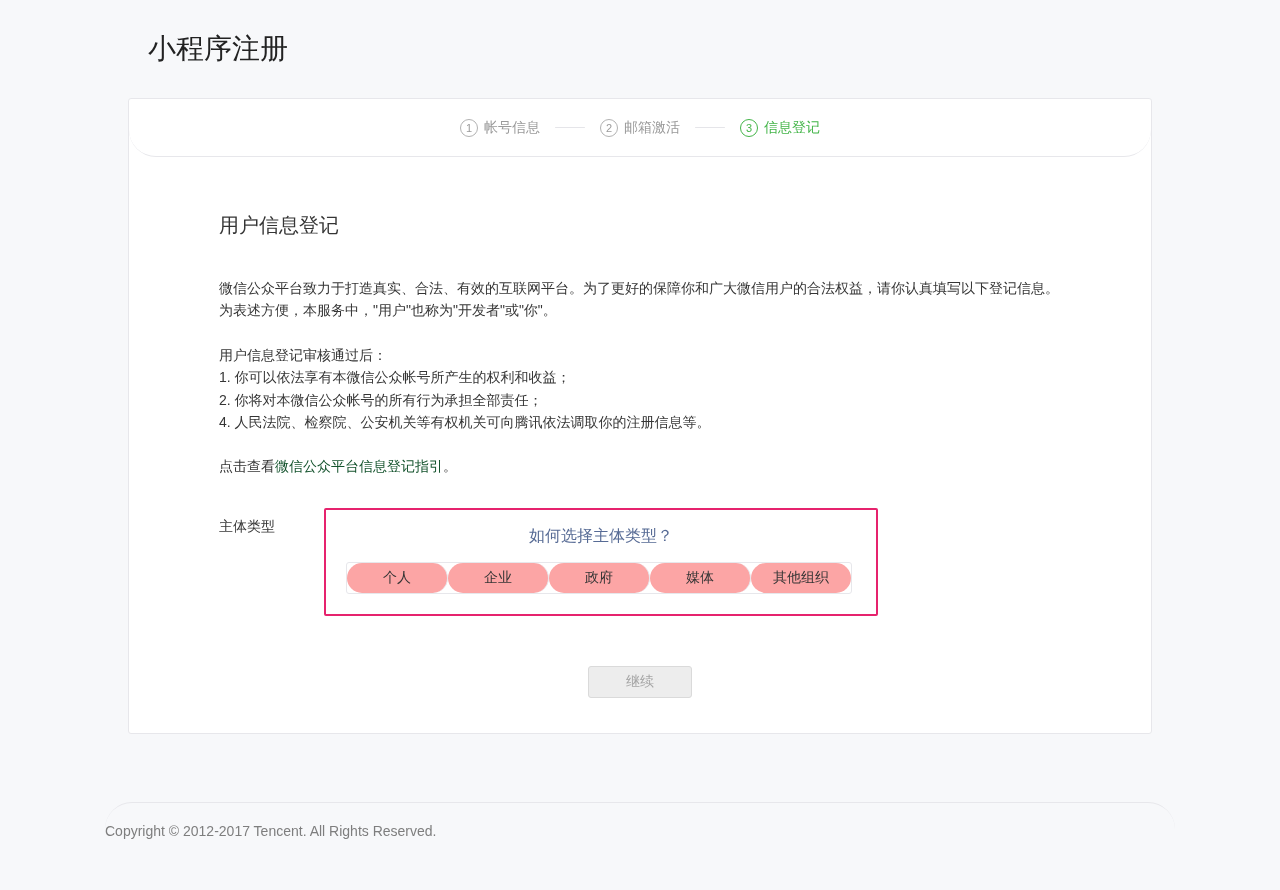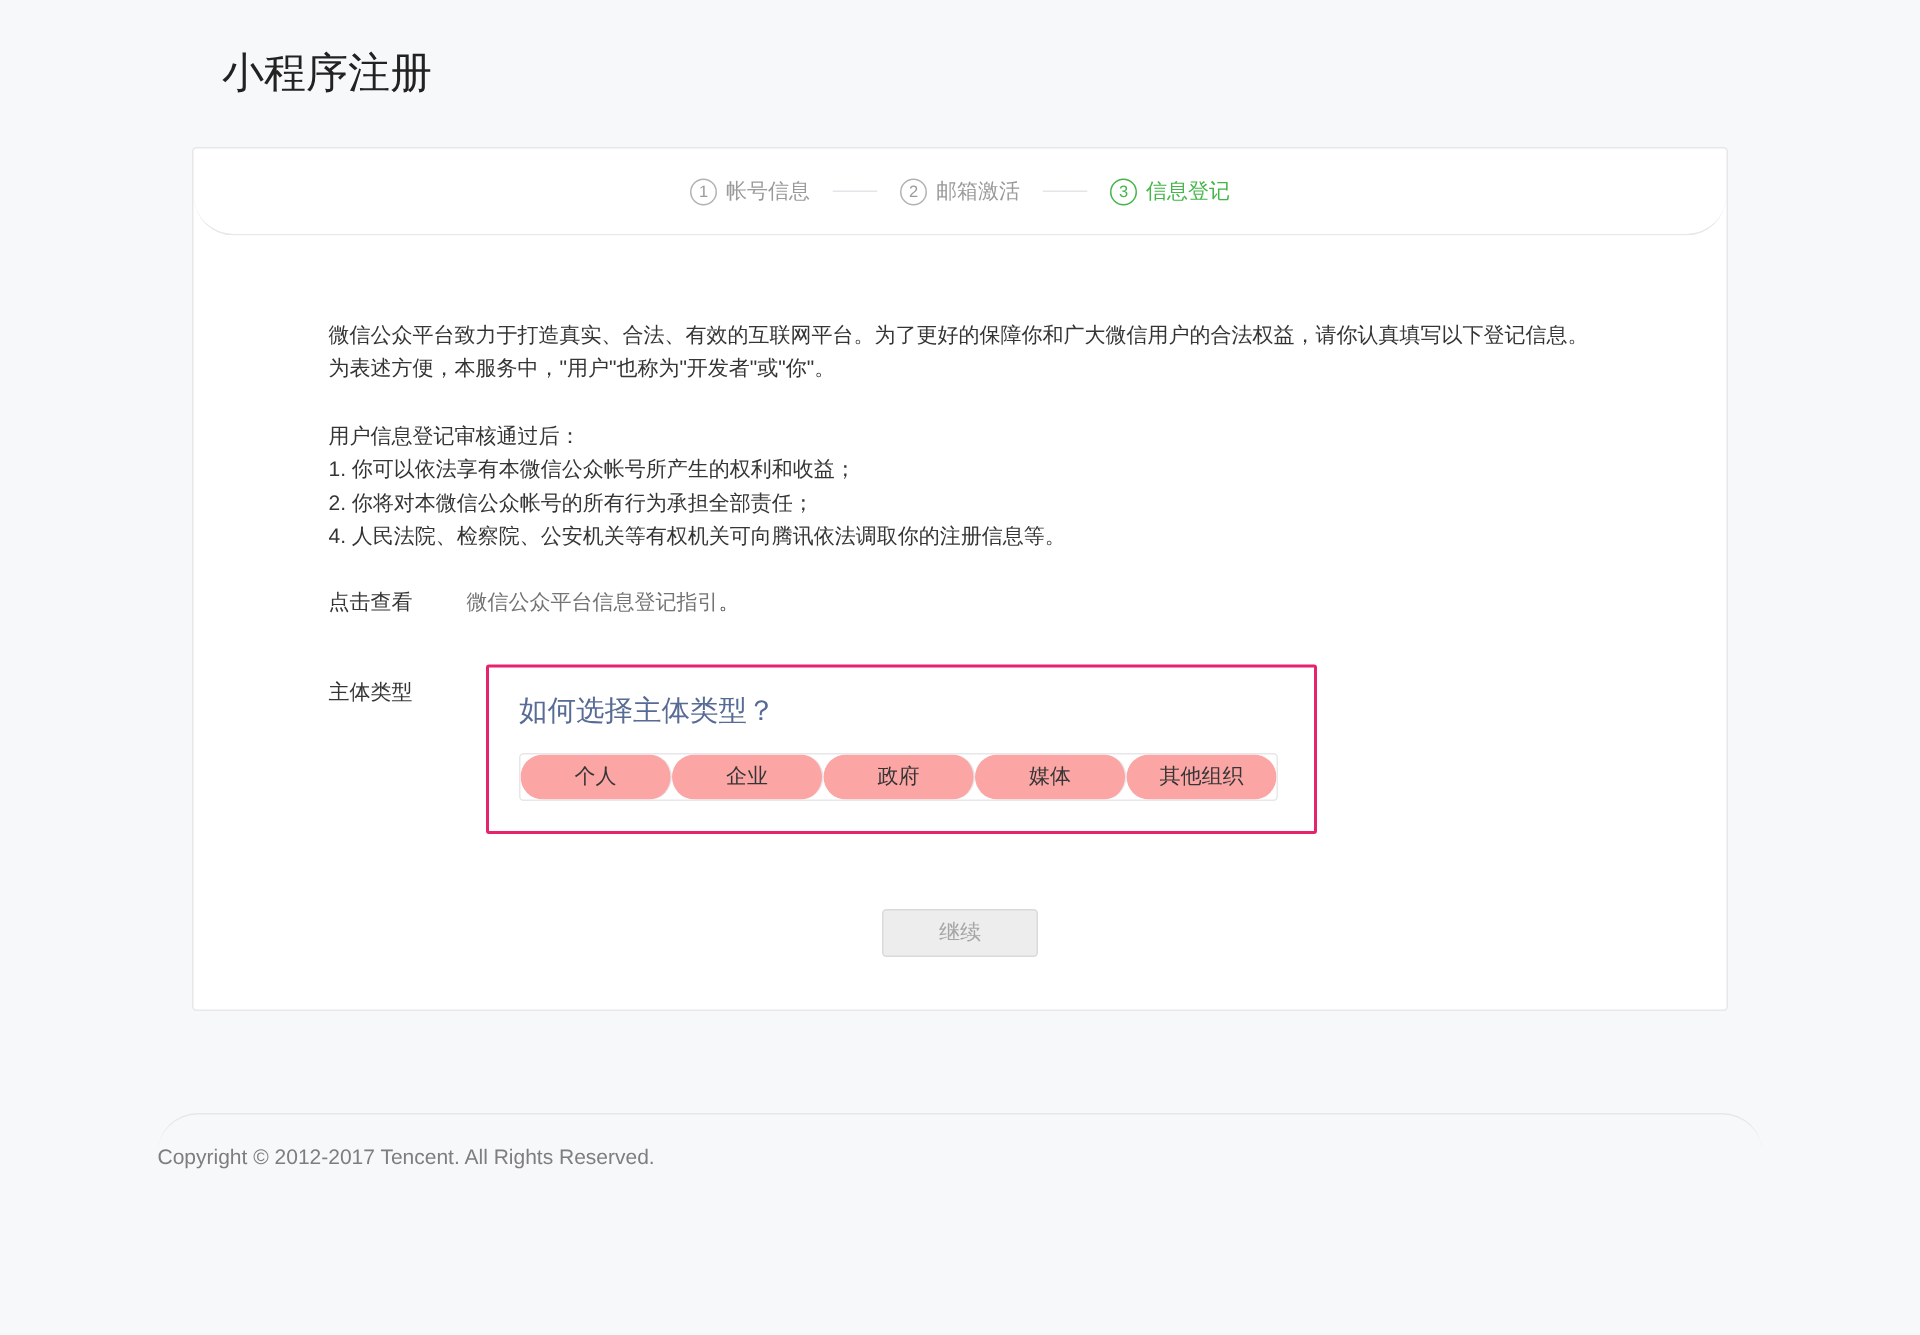--- a/index.html
+++ b/index.html
@@ -71,44 +71,45 @@
     font-weight: 400;
     color: #353535;
     margin-bottom: 38px;
   }
   .para {
     line-height: 1.6;
     color: #353535;
     margin-bottom: 22px;
   }
   .para p { margin-bottom: 0; }
-  .link { color: #737373; text-decoration: none; margin-left: 36px; }
+  .link { color: #14532d; text-decoration: none; }
   .form-row {
     display: flex;
     align-items: flex-start;
     margin-top: 30px;
   }
   .label {
     width: 105px;
     flex-shrink: 0;
     padding-top: 10px;
     color: #353535;
   }
   .highlight-box {
     border: 2px solid #e6236d;
     border-radius: 2px;
     padding: 16px 20px 20px;
     width: 554px;
   }
   .helper-link {
     color: #576b95;
-    font-size: 19px;
+    font-size: 16px;
     margin-bottom: 15px;
     display: block;
     text-decoration: none;
+    text-align: center;
   }
   .btn-group {
     display: flex;
     border: 1px solid #e7e7eb;
     border-radius: 3px;
     overflow: hidden;
     width: 506px;
   }
   .btn-group button {
     flex: 1;
@@ -180,20 +181,21 @@
         <span>邮箱激活</span>
       </div>
       <div class="step-sep"></div>
       <div class="step active">
         <span class="step-num">3</span>
         <span>信息登记</span>
       </div>
     </div>
 
     <div class="content">
+      <div class="section-title">用户信息登记</div>
 
       <div class="para">
         <p>微信公众平台致力于打造真实、合法、有效的互联网平台。为了更好的保障你和广大微信用户的合法权益，请你认真填写以下登记信息。</p>
         <p>为表述方便，本服务中，"用户"也称为"开发者"或"你"。</p>
       </div>
 
       <div class="para">
         <p>用户信息登记审核通过后：</p>
         <p>1. 你可以依法享有本微信公众帐号所产生的权利和收益；</p>
         <p>2. 你将对本微信公众帐号的所有行为承担全部责任；</p>

